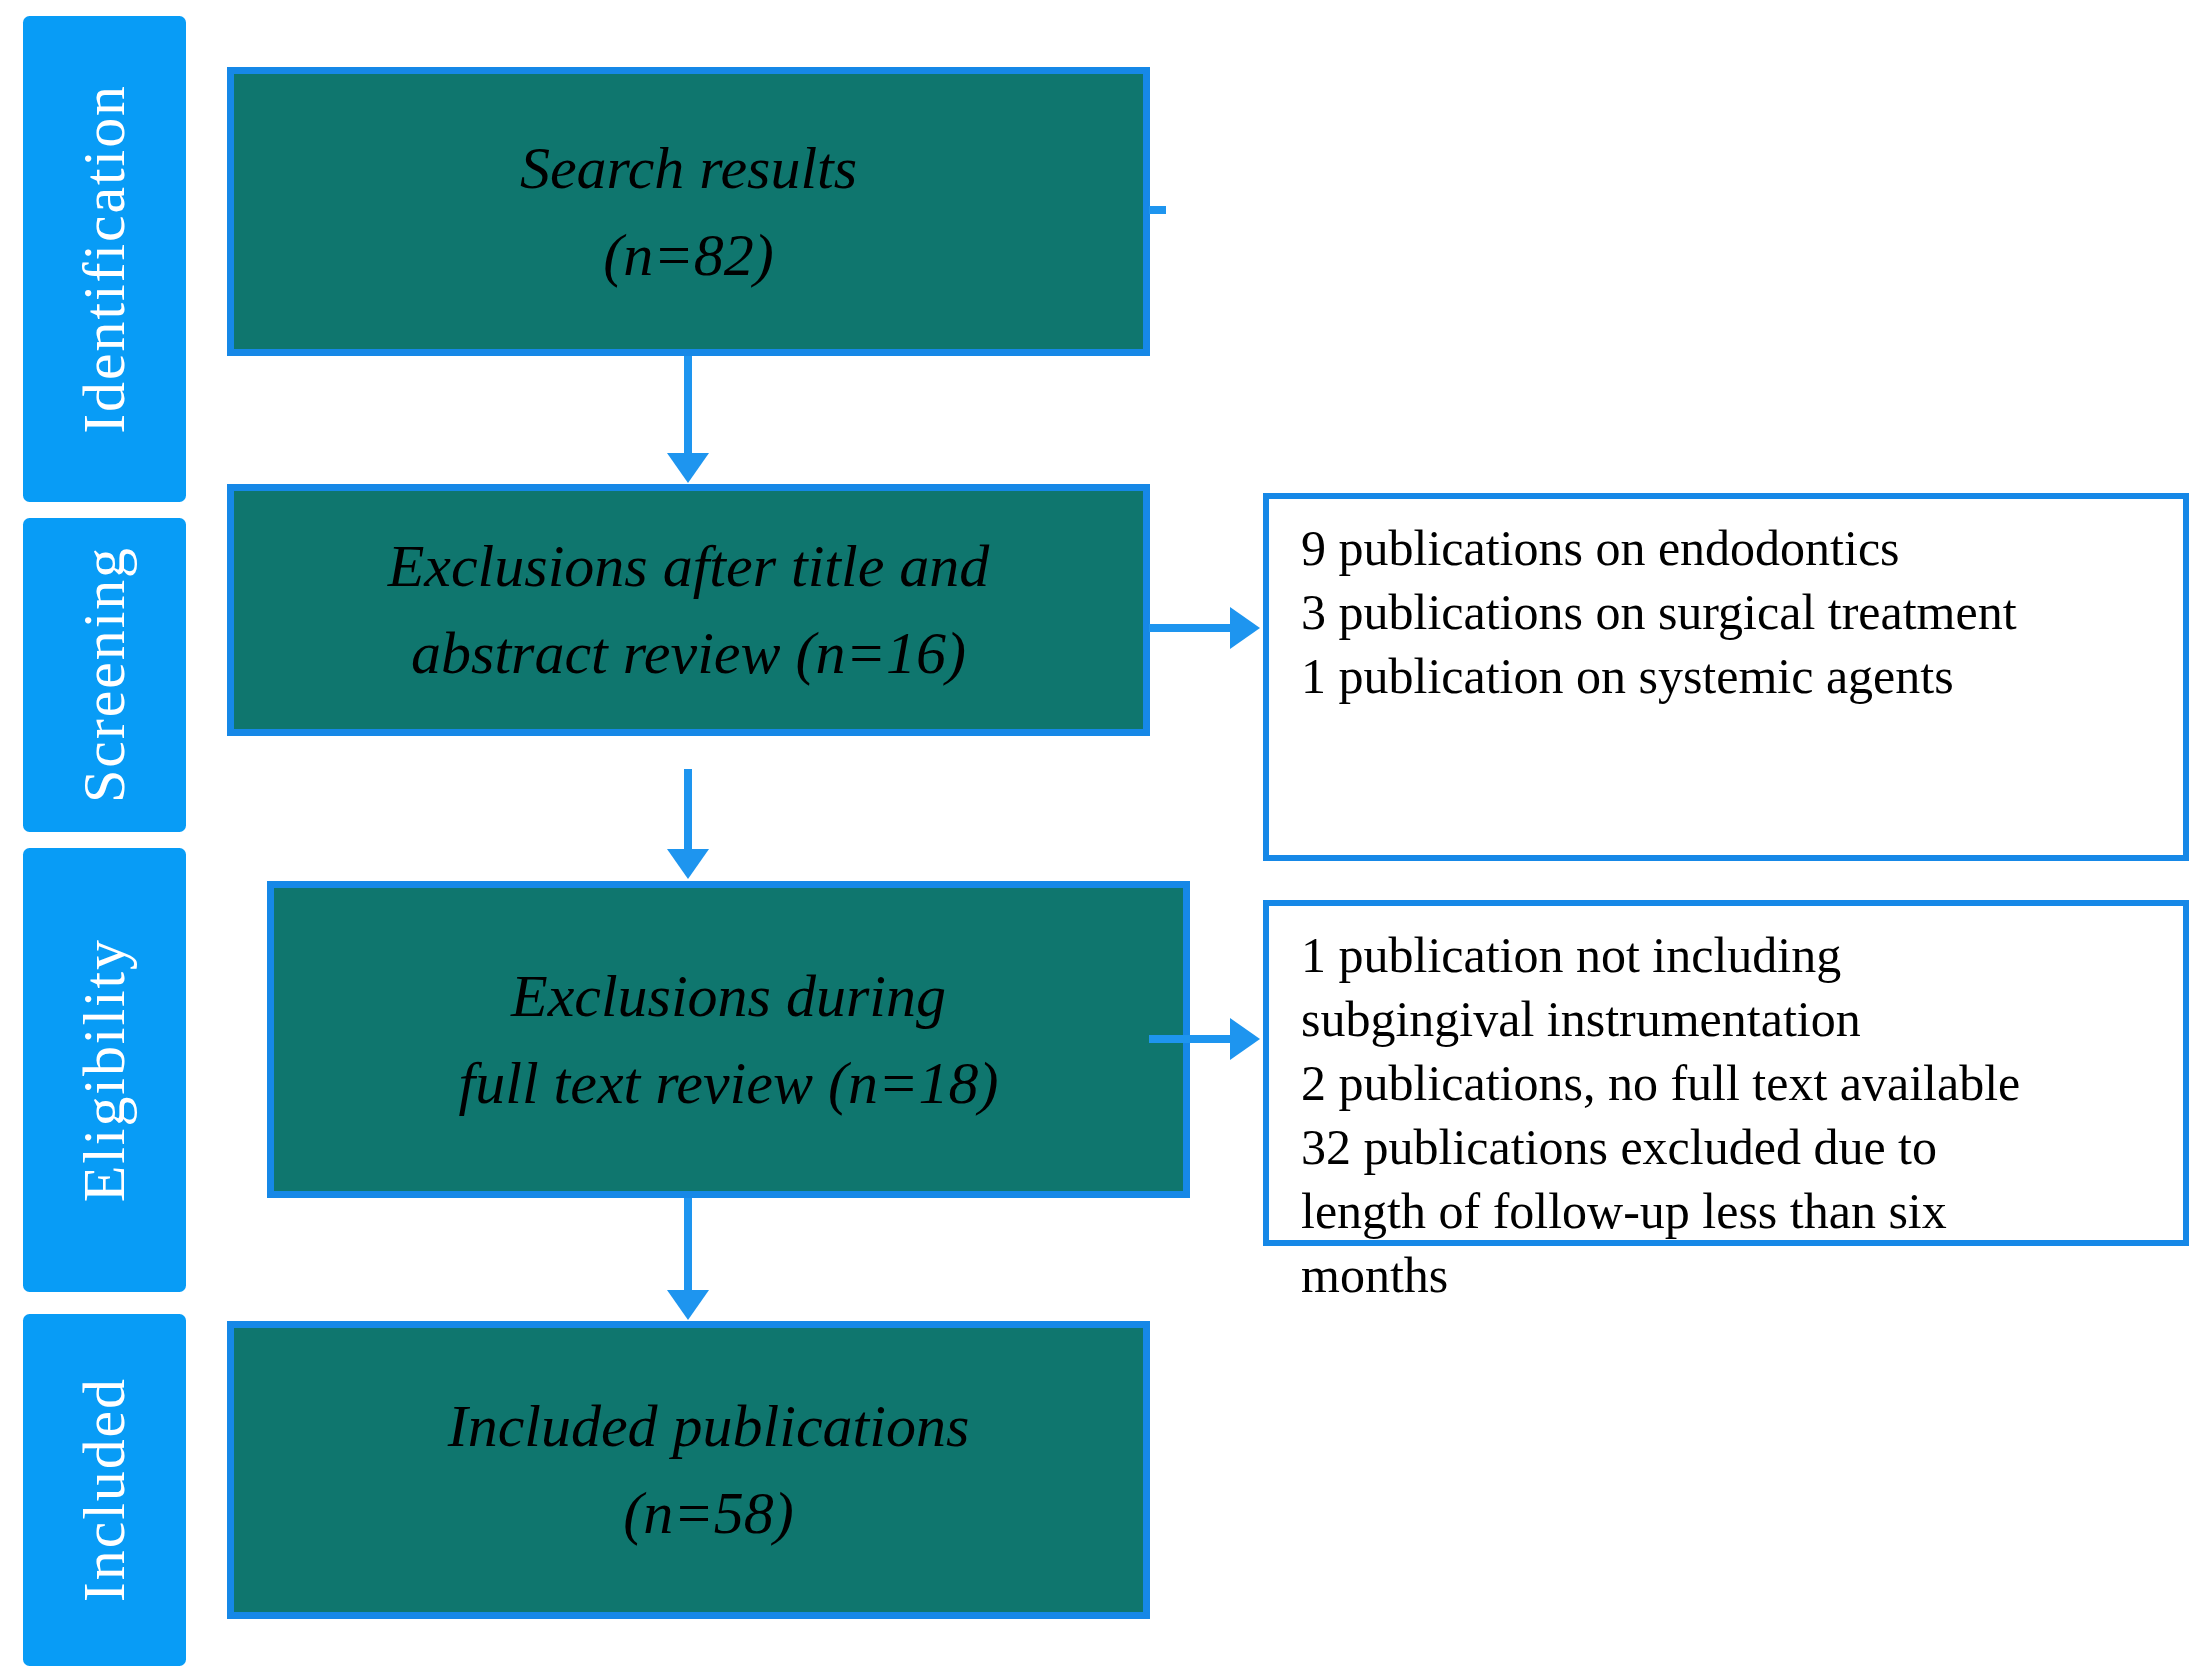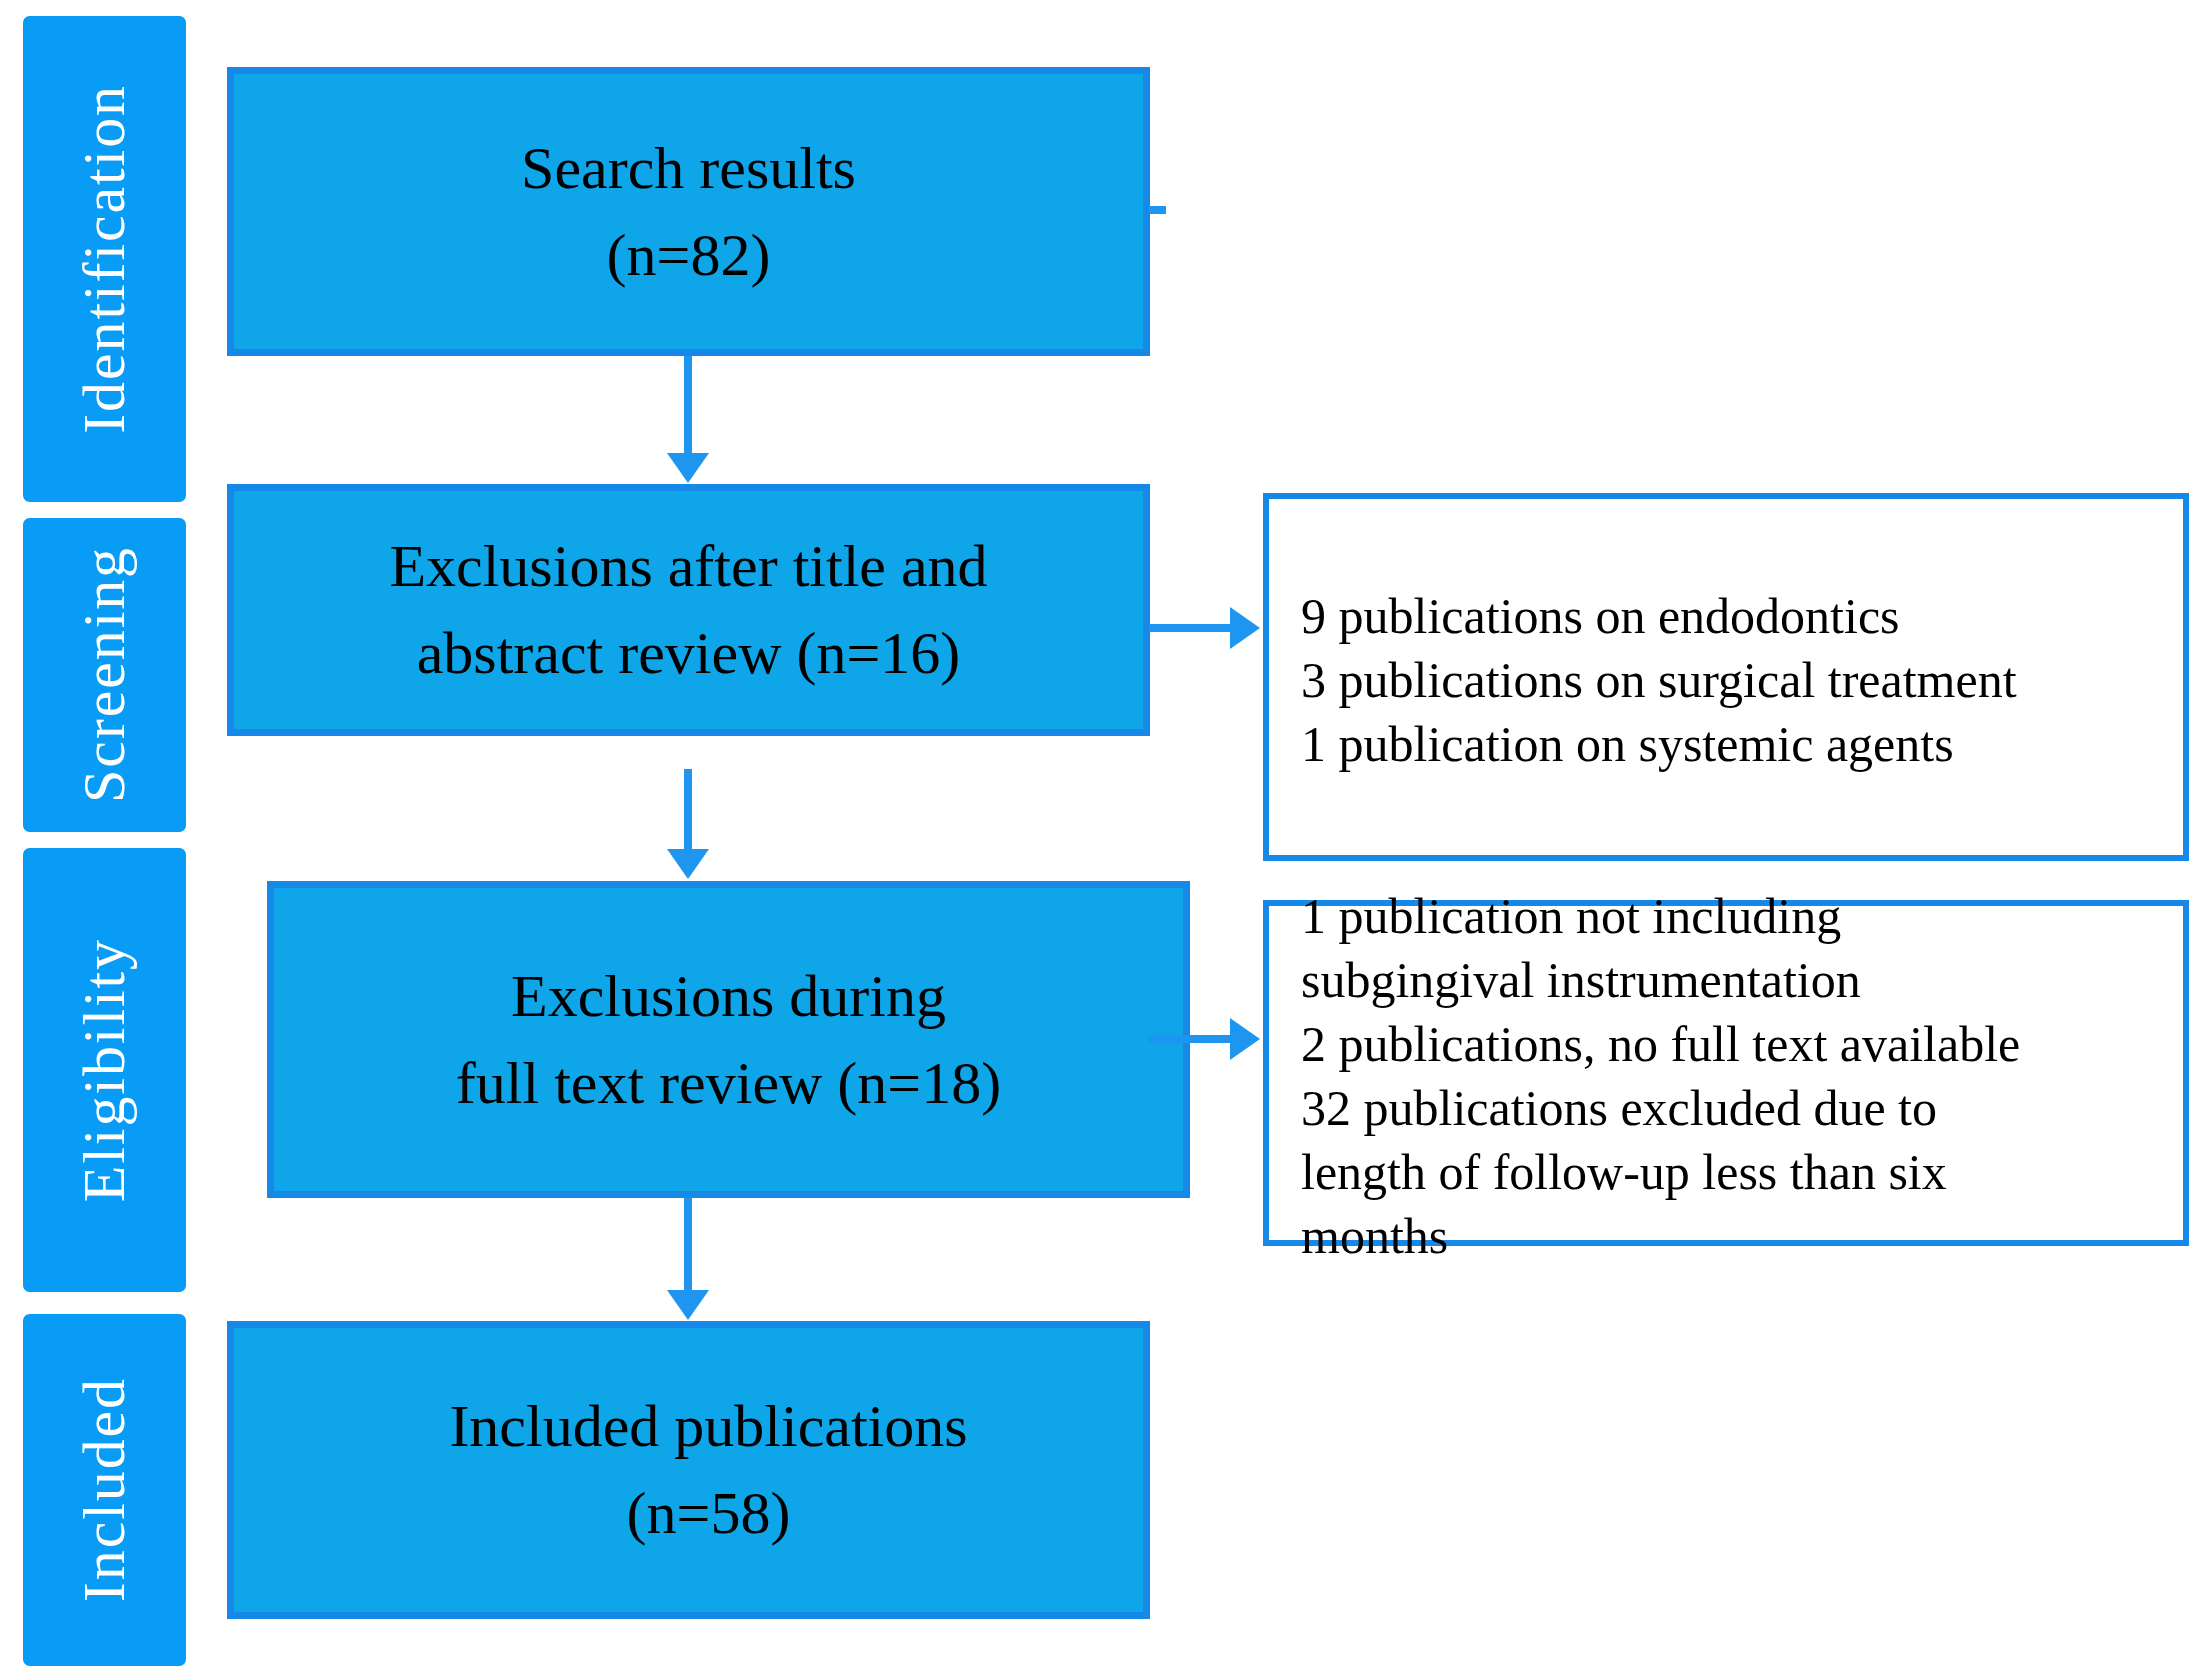--- a/index.html
+++ b/index.html
@@ -29,45 +29,46 @@
     color: #ffffff;
     font-size: 60px;
     letter-spacing: 1.9px;
     white-space: nowrap;
   }
   
   .mainbox {
     position: absolute;
     left: 227px;
     width: 923px;
-    background: #0ea5e9;
+    background: #0f766e;
     border: 7.1px solid var(--border, #1688e7);
     display: flex;
     flex-direction: column;
     align-items: center;
     justify-content: center;
     text-align: center;
     font-size: 60px;
     line-height: 1.45;
     color: #000000;
+    font-style: italic;
   }
   
   .sidebox {
     position: absolute;
     left: 1263px;
     width: 926px;
     background: #ffffff;
     border: 6.5px solid var(--border, #1688e7);
     padding: 17px 10.4px 11.7px 32px;
     font-size: 50px;
     line-height: 1.28;
     color: #000000;
     display: flex;
     flex-direction: column;
-    justify-content: center;
+    justify-content: flex-start;
   }
   .sidebox .item { white-space: pre-line; }
   
   .vline { position: absolute; width: 7.8px; background: var(--arrow, #1e95ef); }
   .hline { position: absolute; height: 7.8px; background: var(--arrow, #1e95ef); }
   .head-down {
     position: absolute; width: 0; height: 0;
     border-left: 21px solid transparent;
     border-right: 21px solid transparent;
     border-top: 30px solid var(--arrow, #1e95ef);

